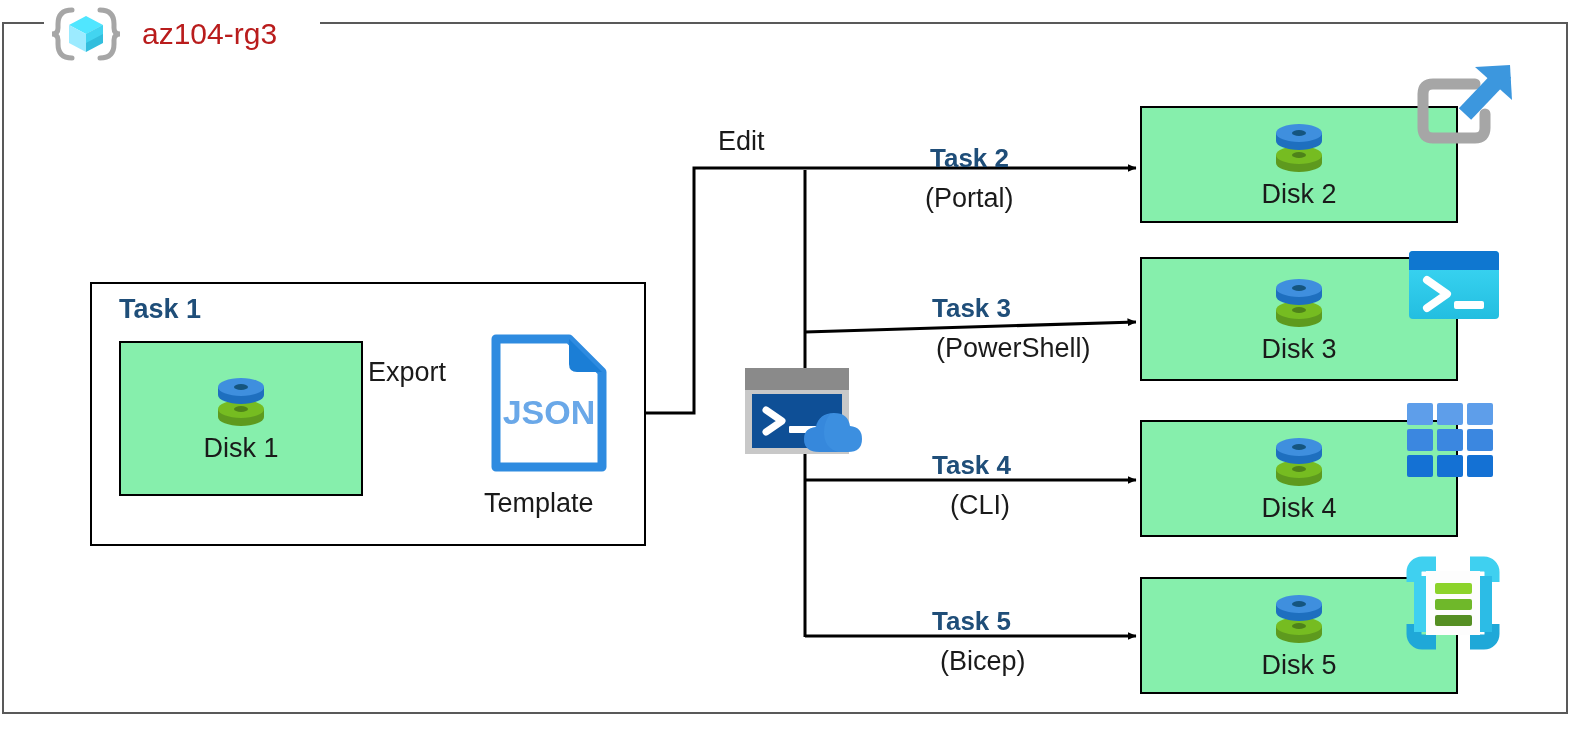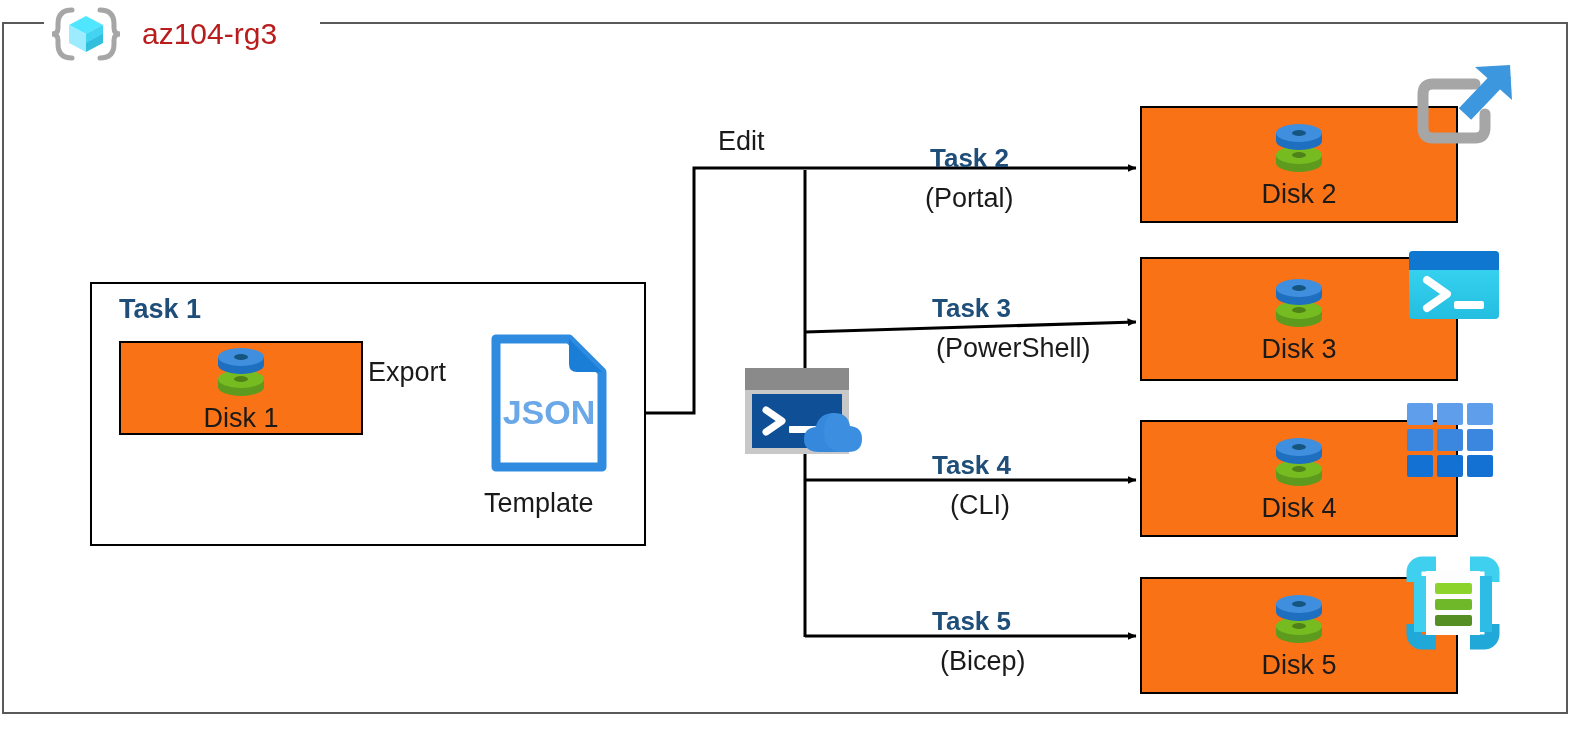--- a/index.html
+++ b/index.html
@@ -55,21 +55,21 @@
     left:119px; top:294px;
     font-size:27px;
     font-weight:bold;
     color:#1F4E79;
     white-space:nowrap;
   }
   .disk-box{
     position:absolute;
     border:2px solid #000000;
     box-sizing:border-box;
-    background:#f97316;
+    background:#86efac;
   }
   .disk-inner{
     position:absolute;
     left:0; top:0; right:0; bottom:0;
     display:flex;
     flex-direction:column;
     align-items:center;
     justify-content:center;
   }
   .disk-glyph{width:64px;height:58px;display:block;}
@@ -149,21 +149,21 @@
     <line x1="805" y1="332" x2="1136" y2="322" stroke="#000" stroke-width="3" marker-end="url(#arrowhead)"></line>
 
     <line x1="805" y1="480" x2="1136" y2="480" stroke="#000" stroke-width="3" marker-end="url(#arrowhead)"></line>
 
     <line x1="805" y1="636" x2="1136" y2="636" stroke="#000" stroke-width="3" marker-end="url(#arrowhead)"></line>
   </svg>
 
   <div class="task1-box"></div>
   <div class="task1-label">Task 1</div>
 
-  <div class="disk-box" style="left:119px; top:341px; width:244px; height:94px;">
+  <div class="disk-box" style="left:119px; top:341px; width:244px; height:155px;">
     <div class="disk-inner">
       <span class="disk-glyph-wrap">
         <svg class="disk-glyph" viewBox="0 0 64 58">
 
           <ellipse cx="32" cy="44" rx="23" ry="9" fill="#5E9A1E"></ellipse>
           <rect x="9" y="36" width="46" height="8" fill="#5E9A1E"></rect>
           <ellipse cx="32" cy="36" rx="23" ry="9" fill="#76BC21"></ellipse>
           <ellipse cx="32" cy="36" rx="7" ry="3" fill="#4E8219"></ellipse>
 
           <ellipse cx="32" cy="22" rx="23" ry="9" fill="#1E6FBF"></ellipse>

